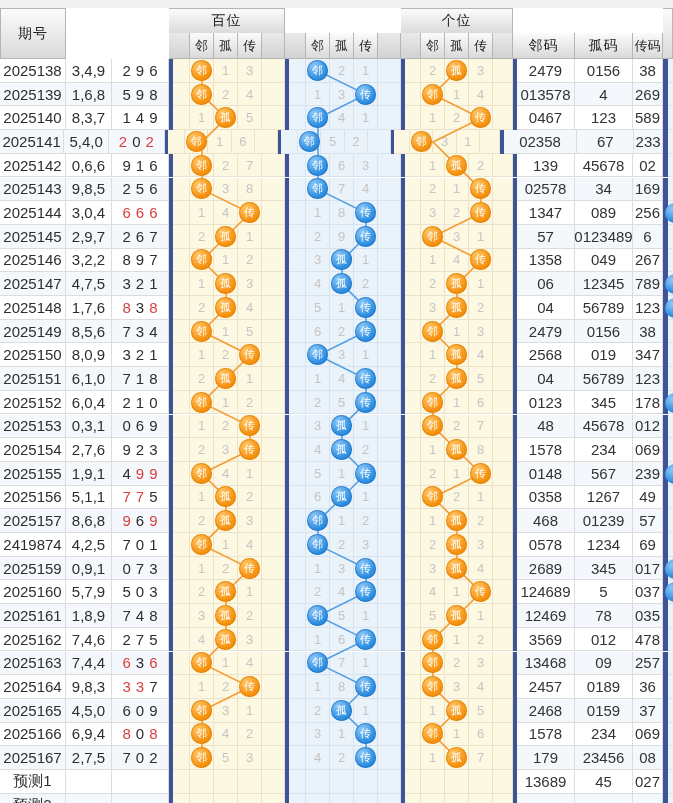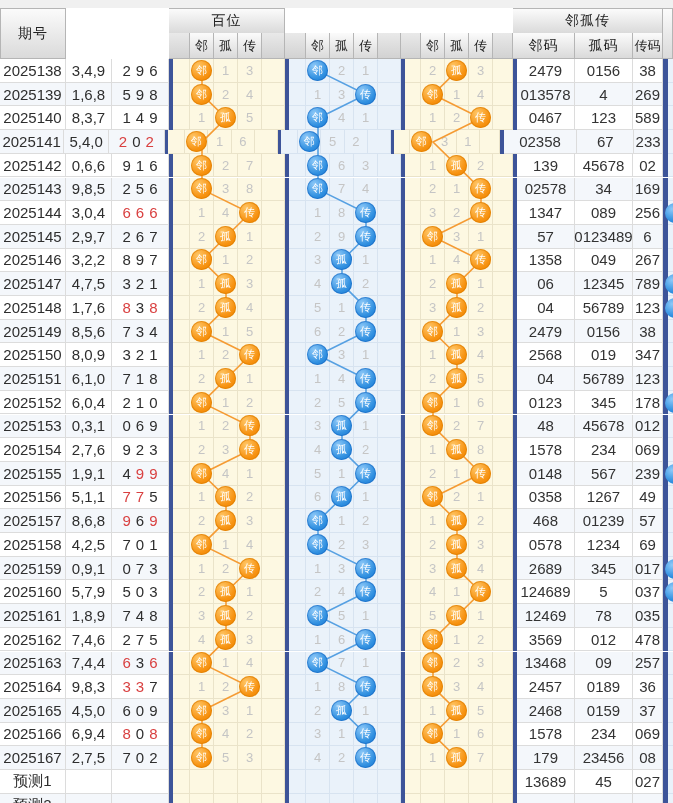--- a/index.html
+++ b/index.html
@@ -42,21 +42,21 @@
   #lines{position:absolute;top:0;left:0;z-index:3;pointer-events:none;}
 </style>
 </head>
 <body>
 
 <div id="app">
   <div class="topstrip"></div>
 
   <div class="hc ht fl" style="left:0;width:66px">期号</div>
   <div class="hc h1" style="left:169px;width:116px">百位</div>
-  <div class="hc h1" style="left:513px;width:150px">邻孤传</div>
+  <div class="hc h1" style="left:401px;width:112px">个位</div>
   <div class="hc ht" style="left:663px;width:10px"></div>
 
   <div class="hc h2 blank" style="left:169px;width:21px"></div>
   <div class="hc h2 h2s" style="left:190px;width:24px">邻</div>
   <div class="hc h2 h2s" style="left:214px;width:24px">孤</div>
   <div class="hc h2 h2s" style="left:238px;width:24px">传</div>
   <div class="hc h2 blank" style="left:262px;width:23px"></div>
   <div class="hc h2 blank" style="left:285px;width:21px"></div>
   <div class="hc h2 h2s" style="left:306px;width:24px">邻</div>
   <div class="hc h2 h2s" style="left:330px;width:24px">孤</div>
@@ -851,21 +851,21 @@
         <div class="c sec-y cellnum" style="width: 24px;">2</div>
         <div class="c sec-y" style="width: 20px;"></div>
         <div class="c navy" style="width: 4px;"></div>
         <div class="c c-right" style="width: 58px;">468</div>
         <div class="c c-right" style="width: 58px;">01239</div>
         <div class="c c-right" style="width: 30px;">57</div>
         <div class="c navy" style="width: 5px;"></div>
         <div class="c part" style="width: 5px;"></div>
       </div>
       <div class="row" style="top: 474px;">
-        <div class="c c-left" style="width: 66px;">2025158</div>
+        <div class="c c-left" style="width: 66px;">2419874</div>
         <div class="c c-left" style="width: 46px;">4,2,5</div>
         <div class="c c-left result" style="width: 57px;">
           <span>7</span>
           <span>0</span>
           <span>1</span>
         </div>
         <div class="c navy" style="width: 4px;"></div>
         <div class="c sec-y" style="width: 17px;"></div>
         <div class="c sec-y cellnum" style="width: 24px;">
           <span class="ball o">邻</span>

